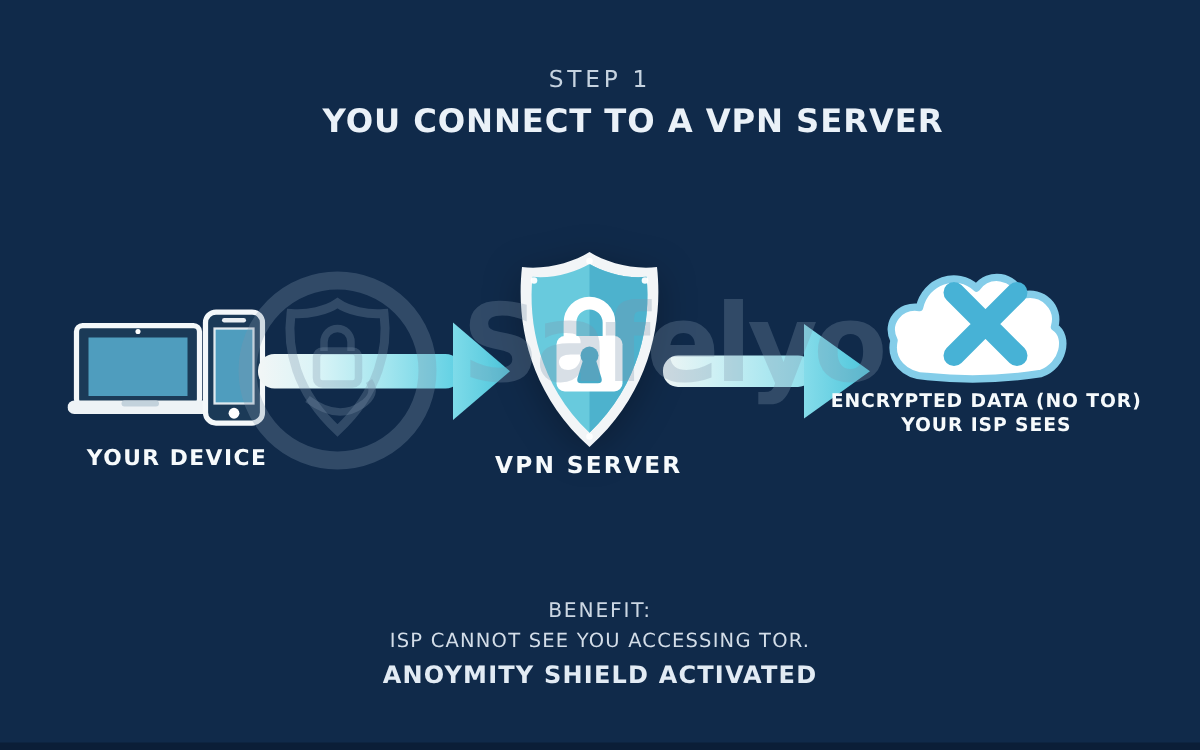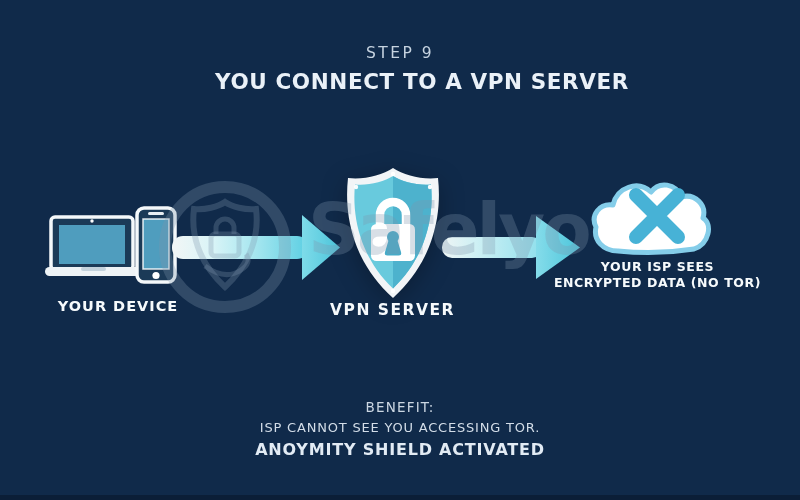--- a/index.html
+++ b/index.html
@@ -63,21 +63,21 @@
       <circle cx="70" cy="71" r="60" fill="none" stroke="currentColor" stroke-width="12"></circle>
       <path d="M70 26 C63 31 50 34 39 33 C36 56 42 85 70 111 C98 85 104 56 101 33 C90 34 77 31 70 26 Z" fill="none" stroke="currentColor" stroke-width="6"></path>
       <path d="M61 58 v-6 a9 9 0 0 1 18 0 v6" fill="none" stroke="currentColor" stroke-width="5"></path>
       <rect x="56" y="58" width="28" height="22" rx="4" fill="none" stroke="currentColor" stroke-width="5"></rect>
       <path d="M50 90 q20 15 36 4 q11 -7 5 -16" fill="none" stroke="currentColor" stroke-width="5"></path>
     </svg>
     <div class="wm-text">Safelyo</div>
   </div>
 
   <div class="header">
-    <div class="step-label">STEP 9</div>
+    <div class="step-label">STEP 1</div>
     <div class="page-title">YOU CONNECT TO A VPN SERVER</div>
   </div>
 
   <svg class="gfx devices-icon" width="132" height="78" viewBox="0 0 132 78">
     <g>
       <rect x="6" y="11" width="82" height="53" rx="4" fill="#1b3a57" stroke="#f4f8fa" stroke-width="3.5"></rect>
       <rect x="14" y="19" width="66" height="39" fill="#4f9dbe"></rect>
       <circle cx="47" cy="15" r="1.7" fill="#ffffff"></circle>
       <rect x="0" y="61" width="97" height="9" rx="4.5" fill="#eef3f6"></rect>
       <rect x="36" y="61" width="25" height="4" rx="2" fill="#c3d2dc"></rect>
@@ -144,22 +144,22 @@
   <svg class="gfx cloud-icon" width="130" height="90" viewBox="0 0 130 90">
     <path d="M32 84 C17 84 7 73 10 60 C4 48 14 36 27 38 C31 20 52 13 65 25 C73 14 90 16 95 30 C109 26 121 38 117 51 C127 57 123 77 108 82 Q70 88 32 84 Z" fill="#ffffff" stroke="#84cde9" stroke-width="5" stroke-linejoin="round"></path>
     <g>
       <path d="M50 28 L92 70 M92 28 L50 70" stroke="#47b2d6" stroke-width="14" stroke-linecap="round" fill="none"></path>
     </g>
   </svg>
 
   <div class="diagram-label vpn-label">VPN SERVER</div>
   <div class="diagram-label device-label">YOUR DEVICE</div>
   <div class="diagram-label isp-label">
+    <div>ENCRYPTED DATA (NO TOR)</div>
     <div>YOUR ISP SEES</div>
-    <div>ENCRYPTED DATA (NO TOR)</div>
   </div>
 
   <div class="footer">
     <div class="benefit-label">BENEFIT:</div>
     <div class="benefit-line1">ISP CANNOT SEE YOU ACCESSING TOR.</div>
     <div class="benefit-line2">ANOYMITY SHIELD ACTIVATED</div>
   </div>
 
   <div class="bottom-strip"></div>
 </div>

